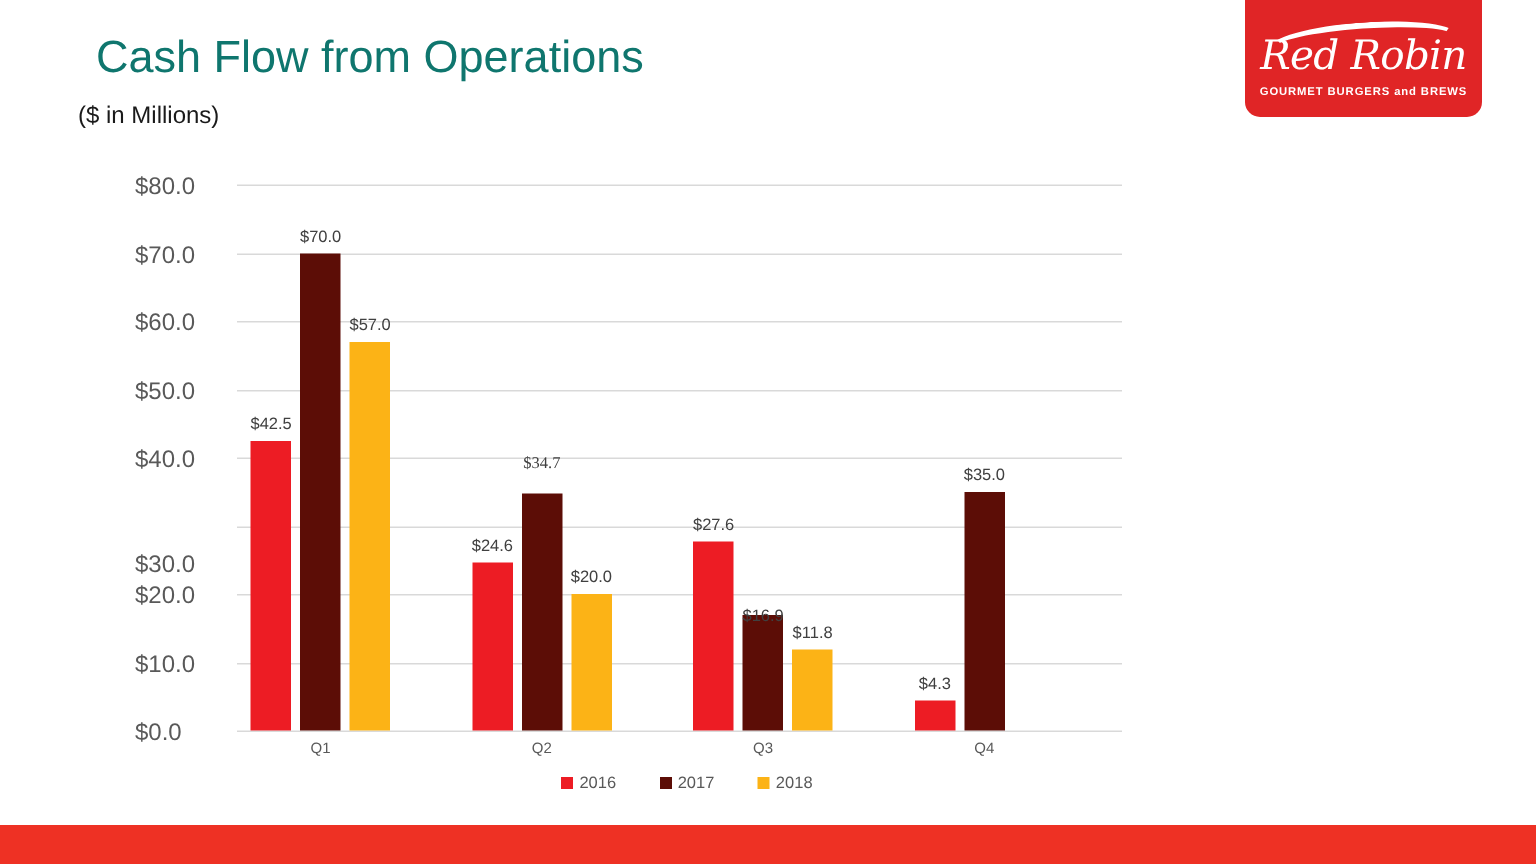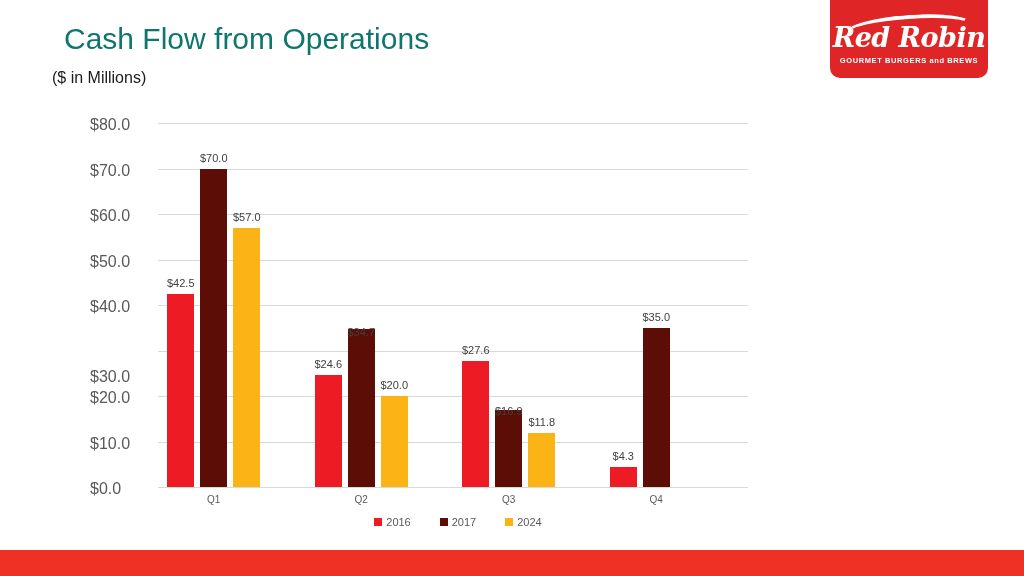--- a/index.html
+++ b/index.html
@@ -60,21 +60,21 @@
     box-sizing: border-box;
   }
   #logo-wordmark {
     position: absolute;
     left: 0;
     top: 24px;
     width: 158px;
     text-align: center;
     font-family: "DejaVu Serif", serif;
     font-style: italic;
-    font-weight: bold;
+    font-weight: normal;
     font-size: 27px;
     color: #ffffff;
     letter-spacing: -0.5px;
     white-space: nowrap;
   }
   #logo-tagline {
     position: absolute;
     left: 0;
     top: 58px;
     width: 158px;
@@ -217,21 +217,21 @@
       <div class="gridline" style="top: 0px;"></div>
       <div class="bar" style="left: 9.25px; width: 27px; height: 193.375px; background: rgb(237, 28, 36);"></div>
       <div class="bar-label" style="left: -4.75px; width: 55px; top: 153.625px;">$42.5</div>
       <div class="bar" style="left: 42.25px; width: 27px; height: 318.5px; background: rgb(92, 13, 6);"></div>
       <div class="bar-label" style="left: 28.25px; width: 55px; top: 28.5px;">$70.0</div>
       <div class="bar" style="left: 75.25px; width: 27px; height: 259.35px; background: rgb(252, 179, 22);"></div>
       <div class="bar-label" style="left: 61.25px; width: 55px; top: 87.65px;">$57.0</div>
       <div class="bar" style="left: 156.75px; width: 27px; height: 111.93px; background: rgb(237, 28, 36);"></div>
       <div class="bar-label" style="left: 142.75px; width: 55px; top: 235.07px;">$24.6</div>
       <div class="bar" style="left: 189.75px; width: 27px; height: 157.885px; background: rgb(92, 13, 6);"></div>
-      <div class="bar-label" style="left: 175.75px; width: 55px; top: 203px;">$34.7</div>
+      <div class="bar-label" style="left: 175.75px; width: 55px; top: 180px; font-family: Liberation Serif, serif;">$34.7</div>
       <div class="bar" style="left: 222.75px; width: 27px; height: 91px; background: rgb(252, 179, 22);"></div>
       <div class="bar-label" style="left: 208.75px; width: 55px; top: 256px;">$20.0</div>
       <div class="bar" style="left: 304.25px; width: 27px; height: 125.58px; background: rgb(237, 28, 36);"></div>
       <div class="bar-label" style="left: 290.25px; width: 55px; top: 221.42px;">$27.6</div>
       <div class="bar" style="left: 337.25px; width: 27px; height: 76.895px; background: rgb(92, 13, 6);"></div>
       <div class="bar-label" style="left: 323.25px; width: 55px; top: 270.105px; margin-top: 12px;">$16.9</div>
       <div class="bar" style="left: 370.25px; width: 27px; height: 53.69px; background: rgb(252, 179, 22);"></div>
       <div class="bar-label" style="left: 356.25px; width: 55px; top: 293.31px;">$11.8</div>
       <div class="bar" style="left: 451.75px; width: 27px; height: 19.565px; background: rgb(237, 28, 36);"></div>
       <div class="bar-label" style="left: 437.75px; width: 55px; top: 327.435px;">$4.3</div>
@@ -248,17 +248,17 @@
     <div class="legend-item">
       <span class="legend-swatch" style="background: rgb(237, 28, 36);"></span>
       <span class="legend-text">2016</span>
     </div>
     <div class="legend-item">
       <span class="legend-swatch" style="background: rgb(92, 13, 6);"></span>
       <span class="legend-text">2017</span>
     </div>
     <div class="legend-item">
       <span class="legend-swatch" style="background: rgb(252, 179, 22);"></span>
-      <span class="legend-text">2024</span>
+      <span class="legend-text">2018</span>
     </div>
   </div>
 
 <div id="bottom-band"></div>
 
 </body></html>

